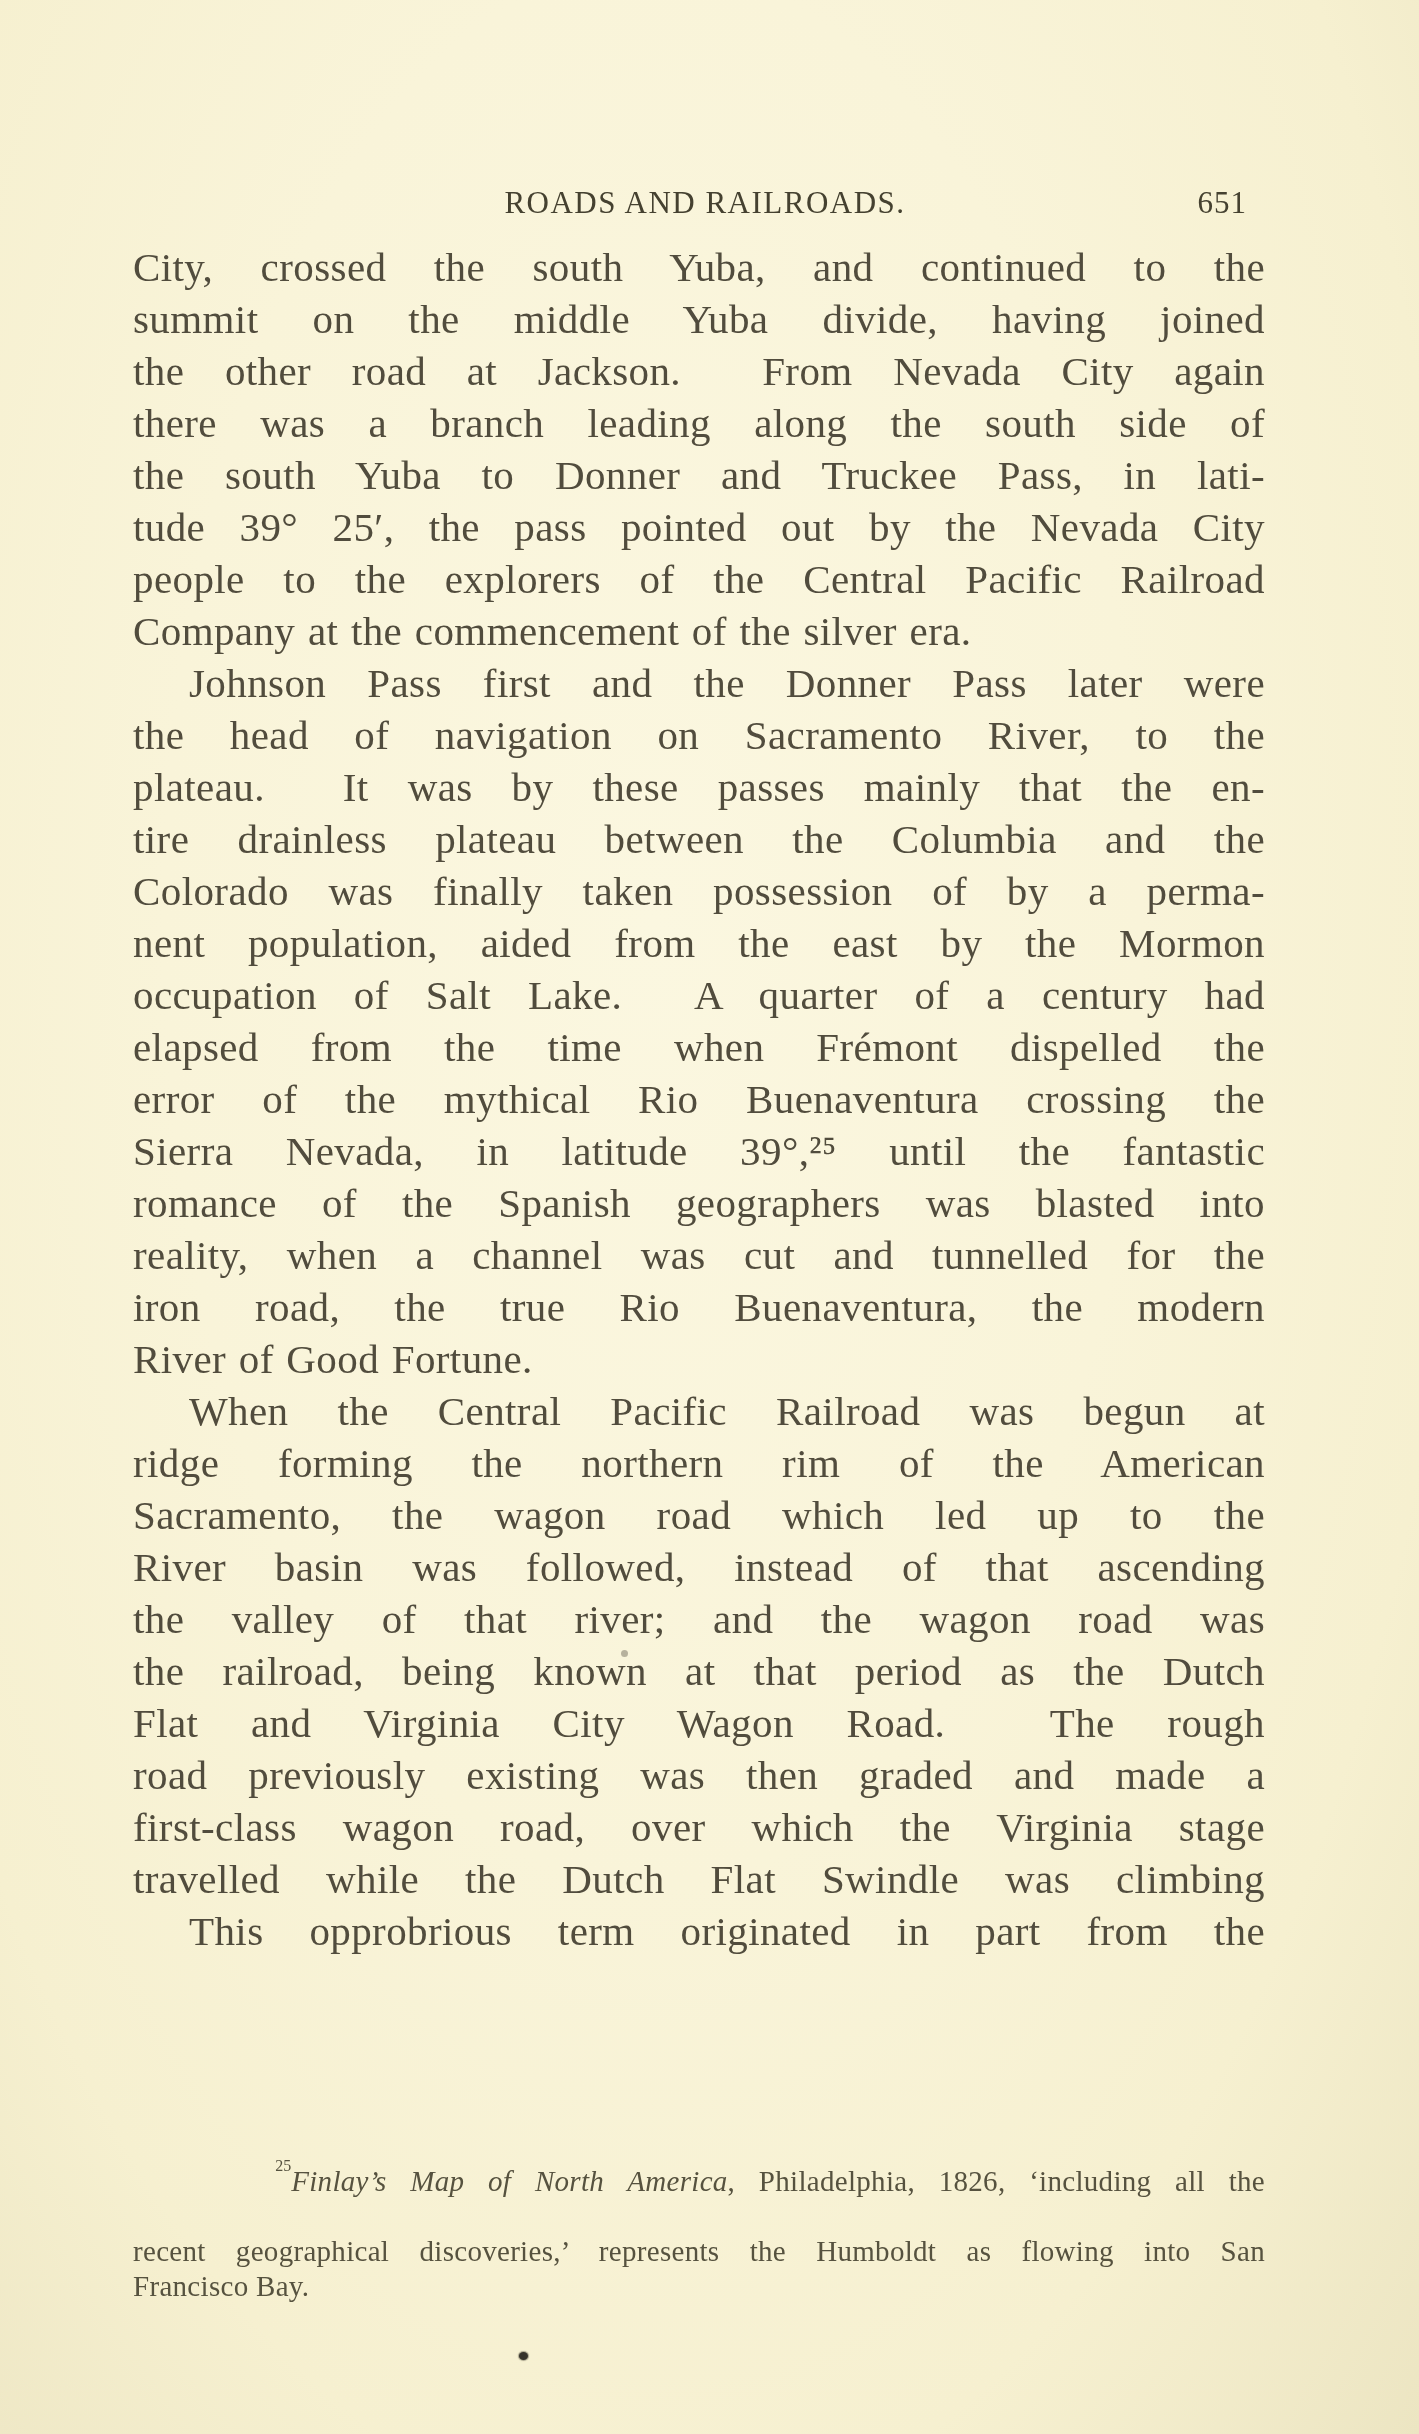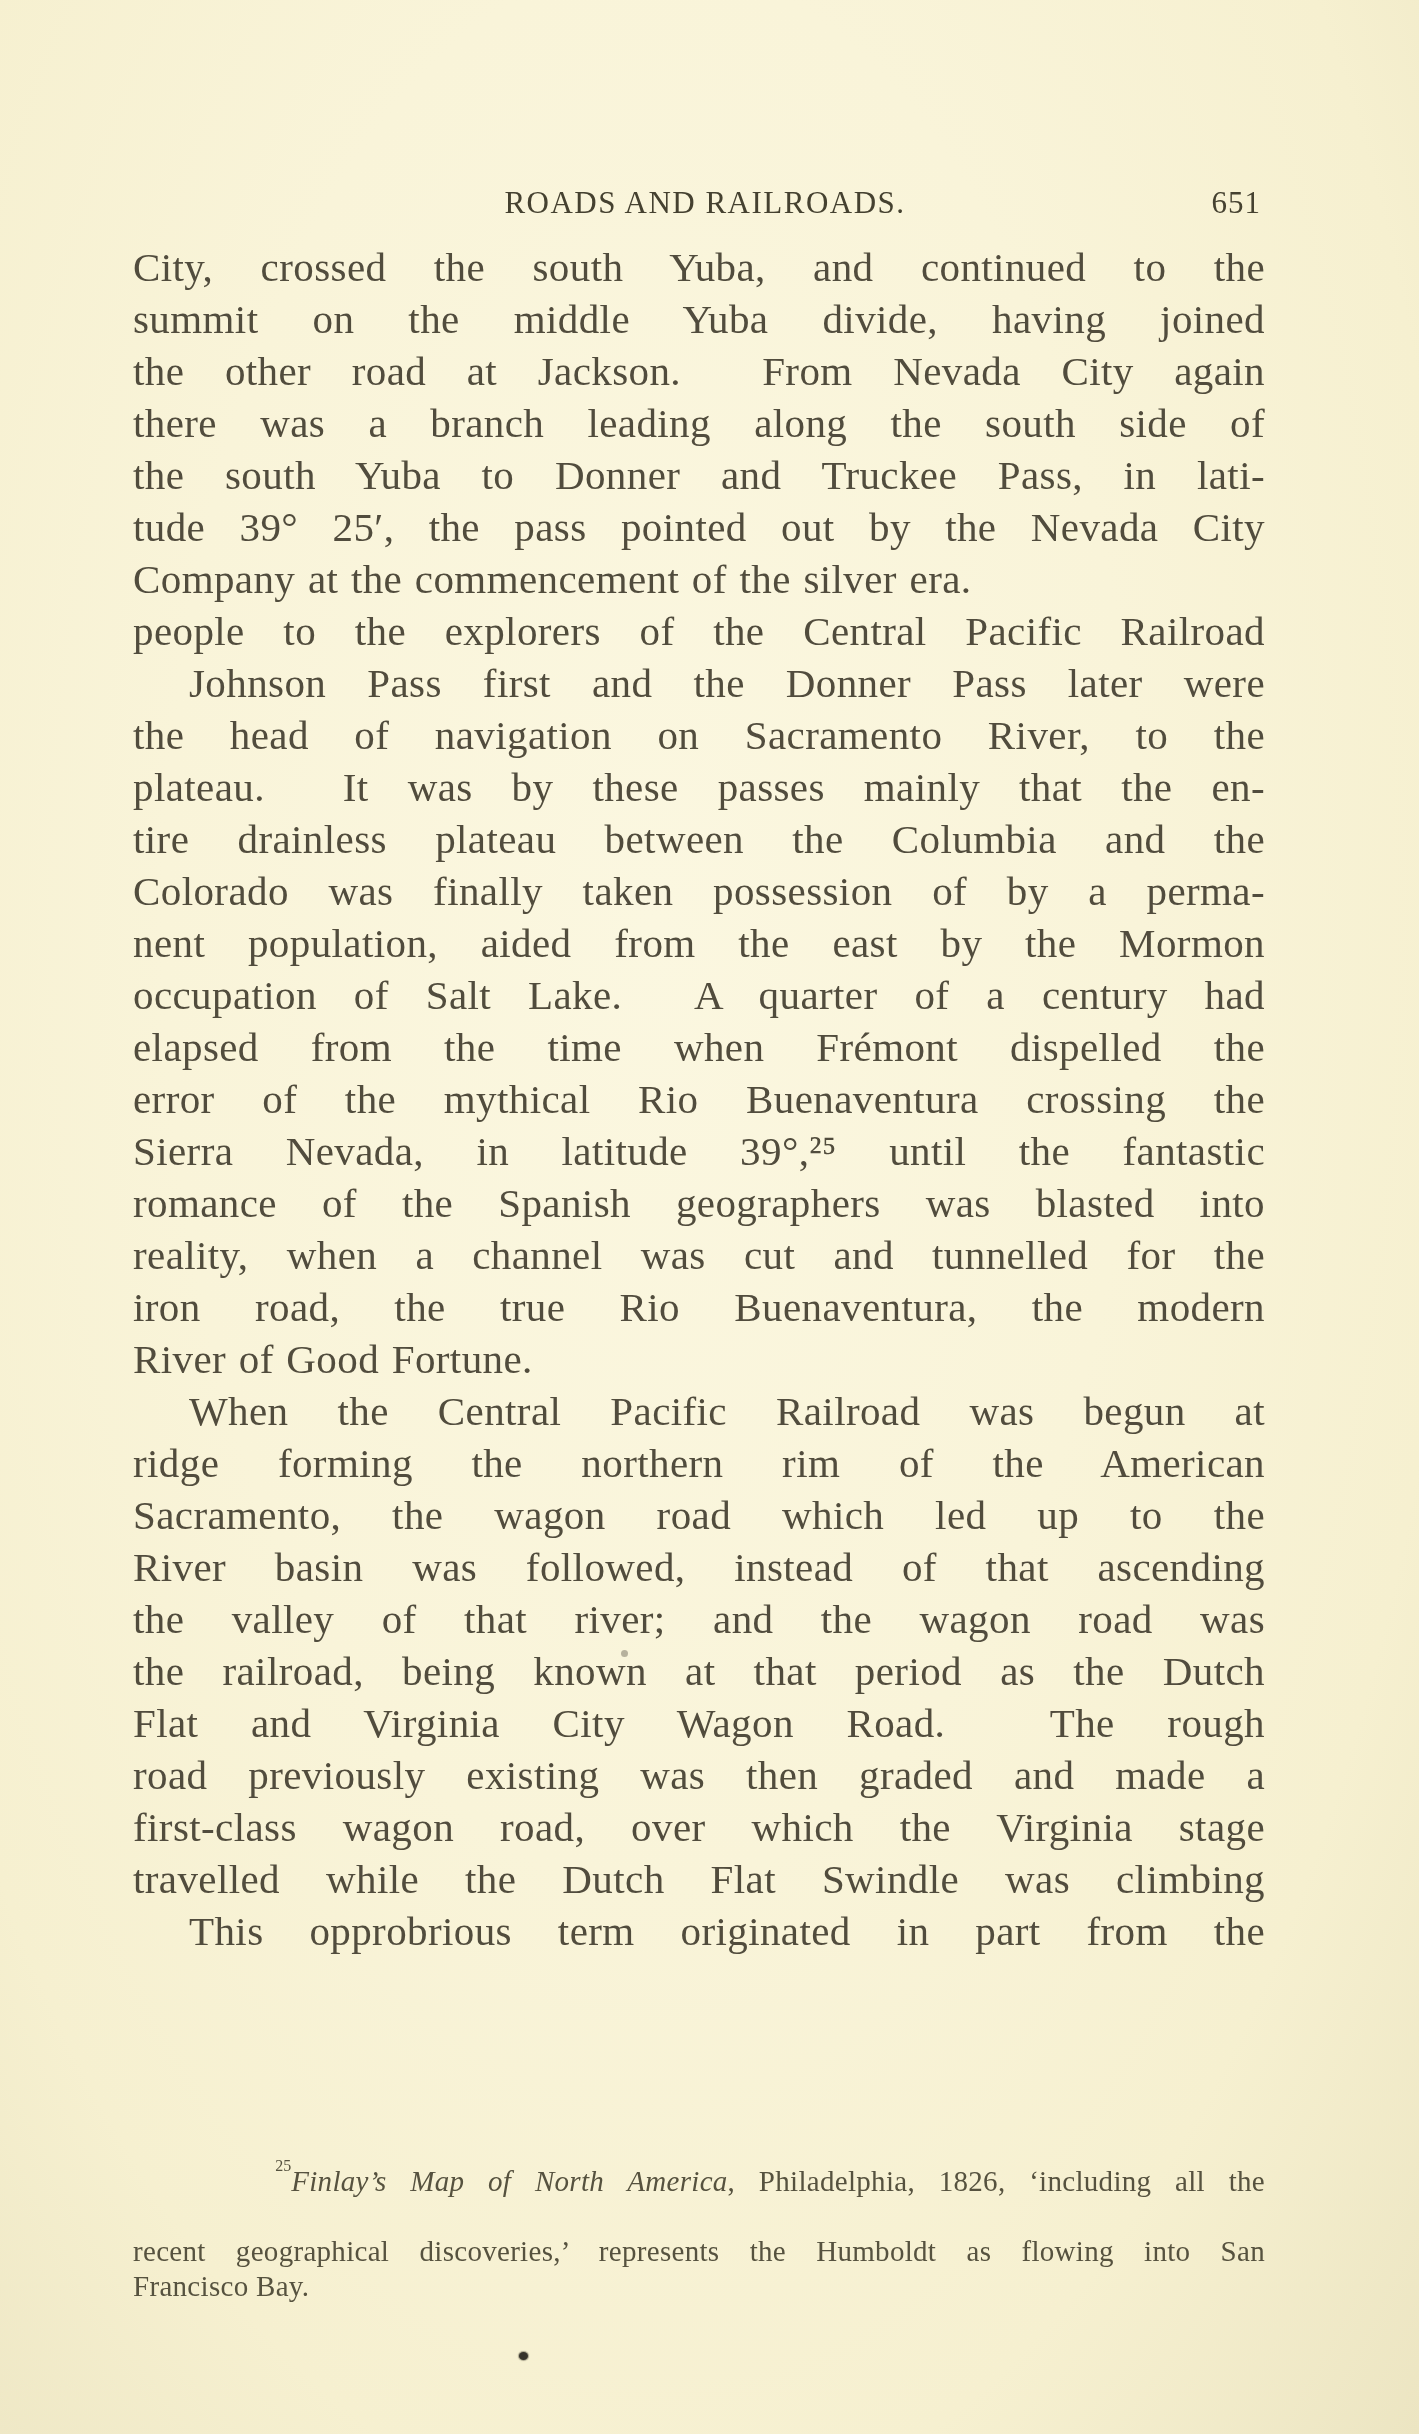--- a/index.html
+++ b/index.html
@@ -28,21 +28,21 @@
     letter-spacing: 1.5px;
   }
   .head-title {
     display: block;
     text-align: center;
     transform: translateX(6px);
   }
   .head-page-num {
     position: absolute;
     top: 0;
-    right: 4px;
+    right: 18px;
     letter-spacing: 1px;
   }
   .body-text {
     position: absolute;
     top: 241px;
     left: 133px;
     width: 1132px;
     font-size: 41px;
     letter-spacing: 0.4px;
     word-spacing: 2px;
@@ -116,22 +116,22 @@
   </header>
 
   <main class="body-text">
       <div class="paragraph">
         <div class="line justify">City, crossed the south Yuba, and continued to the</div>
         <div class="line justify">summit on the middle Yuba divide, having joined</div>
         <div class="line justify">the other road at Jackson.  From Nevada City again</div>
         <div class="line justify">there was a branch leading along the south side of</div>
         <div class="line justify">the south Yuba to Donner and Truckee Pass, in lati-</div>
         <div class="line justify">tude 39° 25′, the pass pointed out by the Nevada City</div>
+        <div class="line justify">people to the explorers of the Central Pacific Railroad</div>
         <div class="line">Company at the commencement of the silver era.</div>
-        <div class="line justify">people to the explorers of the Central Pacific Railroad</div>
       </div>
       <div class="paragraph">
         <div class="line indent justify">Johnson Pass first and the Donner Pass later were</div>
         <div class="line justify">the head of navigation on Sacramento River, to the</div>
         <div class="line justify">plateau.  It was by these passes mainly that the en-</div>
         <div class="line justify">tire drainless plateau between the Columbia and the</div>
         <div class="line justify">Colorado was finally taken possession of by a perma-</div>
         <div class="line justify">nent population, aided from the east by the Mormon</div>
         <div class="line justify">occupation of Salt Lake.  A quarter of a century had</div>
         <div class="line justify">elapsed from the time when Frémont dispelled the</div>

